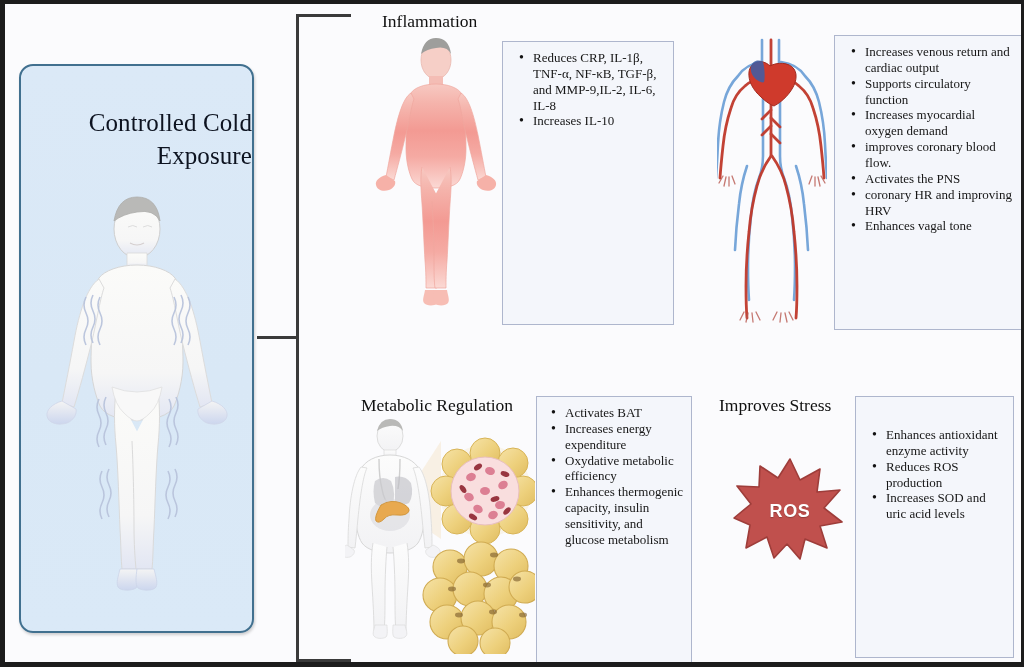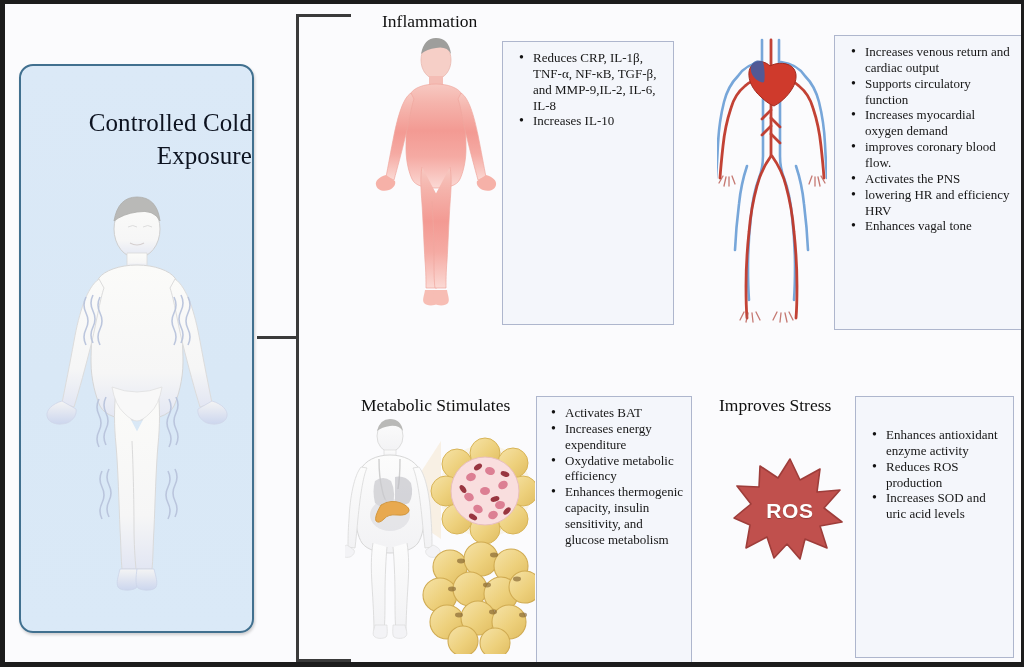--- a/index.html
+++ b/index.html
@@ -98,21 +98,21 @@
   #fig-inflammation{left:368px;top:30px;}
   #fig-cardio{left:712px;top:32px;}
   #fig-metabolic{left:340px;top:415px;}
   #fig-ros{left:727px;top:452px;}
 
   #ros-label{
     position:absolute;left:0;right:0;top:50%;
     transform:translateY(-50%);
     text-align:center;
     font-family:"Liberation Sans","DejaVu Sans",sans-serif;
-    font-weight:bold;font-size:21px;color:#ffffff;
+    font-weight:bold;font-size:18px;color:#ffffff;
     letter-spacing:.6px;
     pointer-events:none;
     text-shadow:0 1px 1px rgba(0,0,0,.25);
   }
 </style>
 </head>
 <body>
 
 <div id="canvas">
 
@@ -176,21 +176,21 @@
       </svg>
     </div>
   </div>
 
   <div class="bracket-line" id="bracket-stem"></div>
   <div class="bracket-line" id="bracket-v"></div>
   <div class="bracket-line" id="bracket-top"></div>
   <div class="bracket-line" id="bracket-bot"></div>
 
   <div class="sec-title" id="title-inflammation">Inflammation</div>
-  <div class="sec-title" id="title-metabolic">Metabolic Stimulates</div>
+  <div class="sec-title" id="title-metabolic">Metabolic Regulation</div>
   <div class="sec-title" id="title-oxidative">Improves Stress</div>
 
   <div class="figure" id="fig-inflammation">
     <svg width="126" height="290" viewBox="0 0 126 290" xmlns="http://www.w3.org/2000/svg">
       <defs>
         <linearGradient id="inflSkin" x1="0" y1="0" x2="0" y2="1">
           <stop offset="0%" stop-color="#f7c9c2"></stop>
           <stop offset="18%" stop-color="#f5b4ac"></stop>
           <stop offset="45%" stop-color="#f39a93"></stop>
           <stop offset="70%" stop-color="#f5aaa3"></stop>
@@ -365,21 +365,21 @@
       </ul>
   </div>
 
   <div class="info-box" id="box-cardio">
     <ul>
         <li>Increases venous return and cardiac output</li>
         <li> Supports circulatory function</li>
         <li>Increases myocardial oxygen demand</li>
         <li>improves coronary blood flow.</li>
         <li>Activates the PNS</li>
-        <li>lowering HR and efficiency HRV</li>
+        <li>coronary HR and improving HRV</li>
         <li>Enhances vagal tone</li>
       </ul>
   </div>
 
   <div class="info-box" id="box-metabolic">
     <ul>
         <li>Activates BAT</li>
         <li>Increases energy expenditure</li>
         <li> Oxydative metabolic efficiency</li>
         <li>Enhances thermogenic capacity, insulin sensitivity, and glucose metabolism</li>

